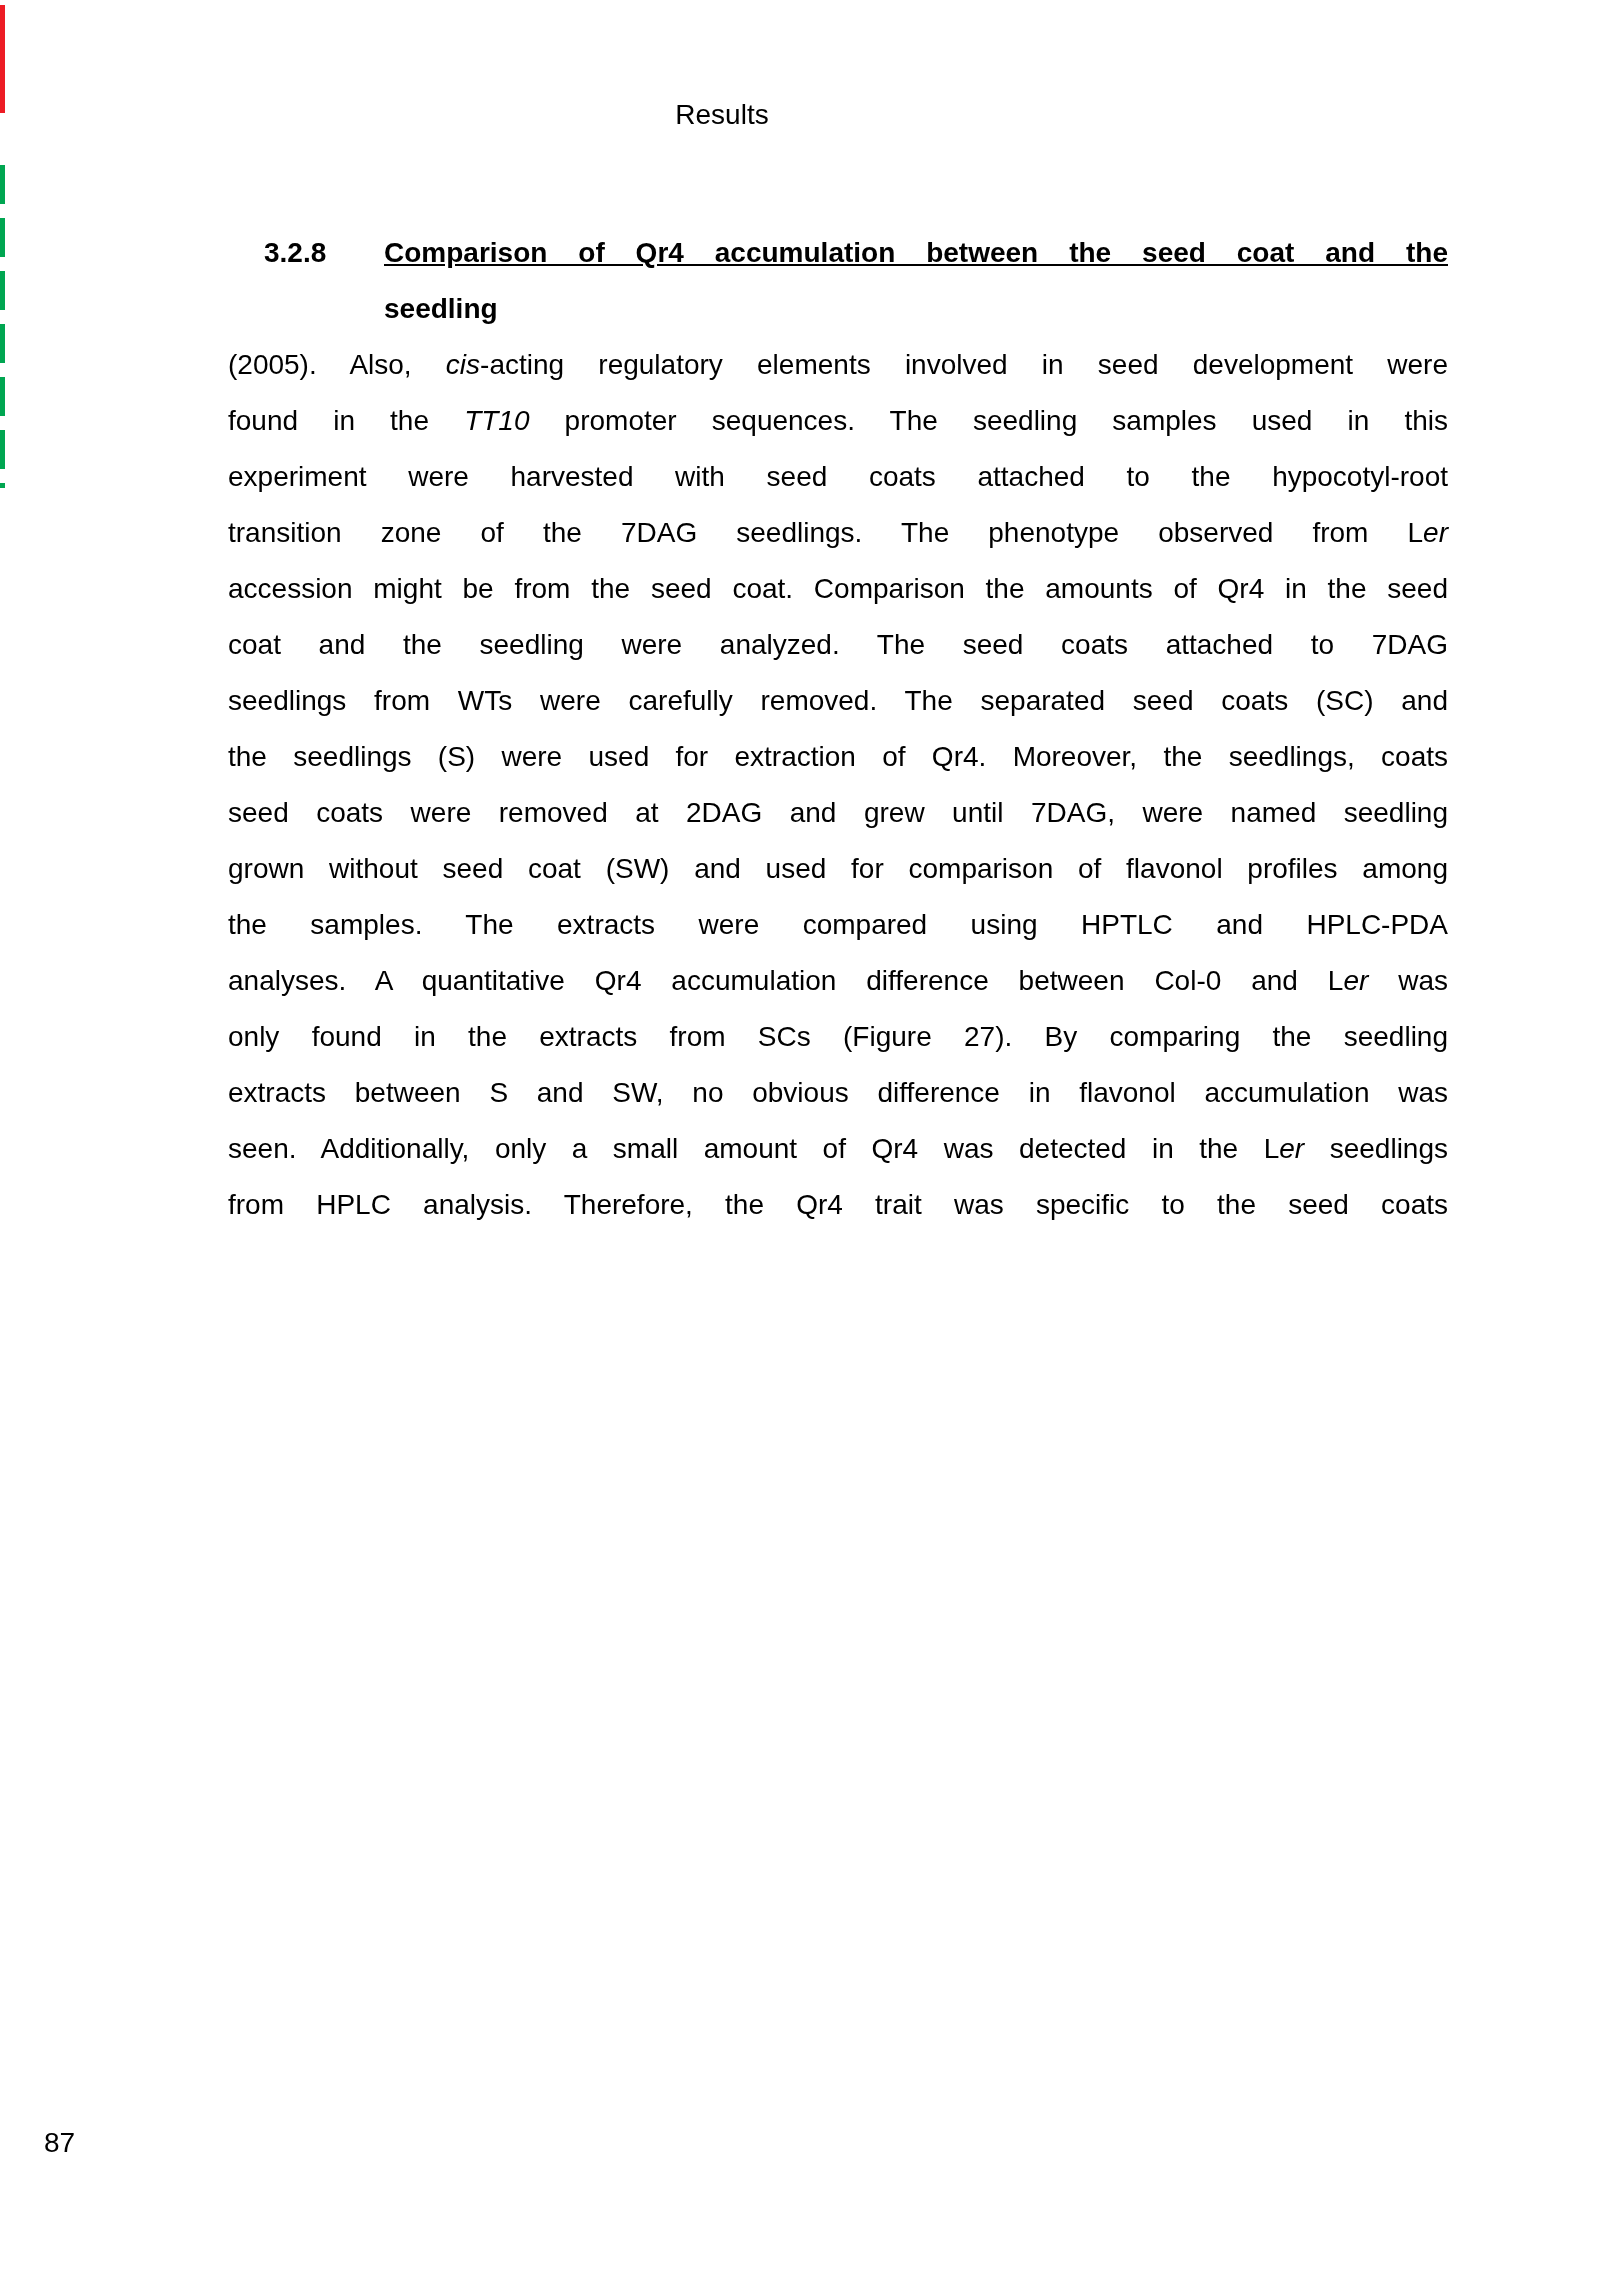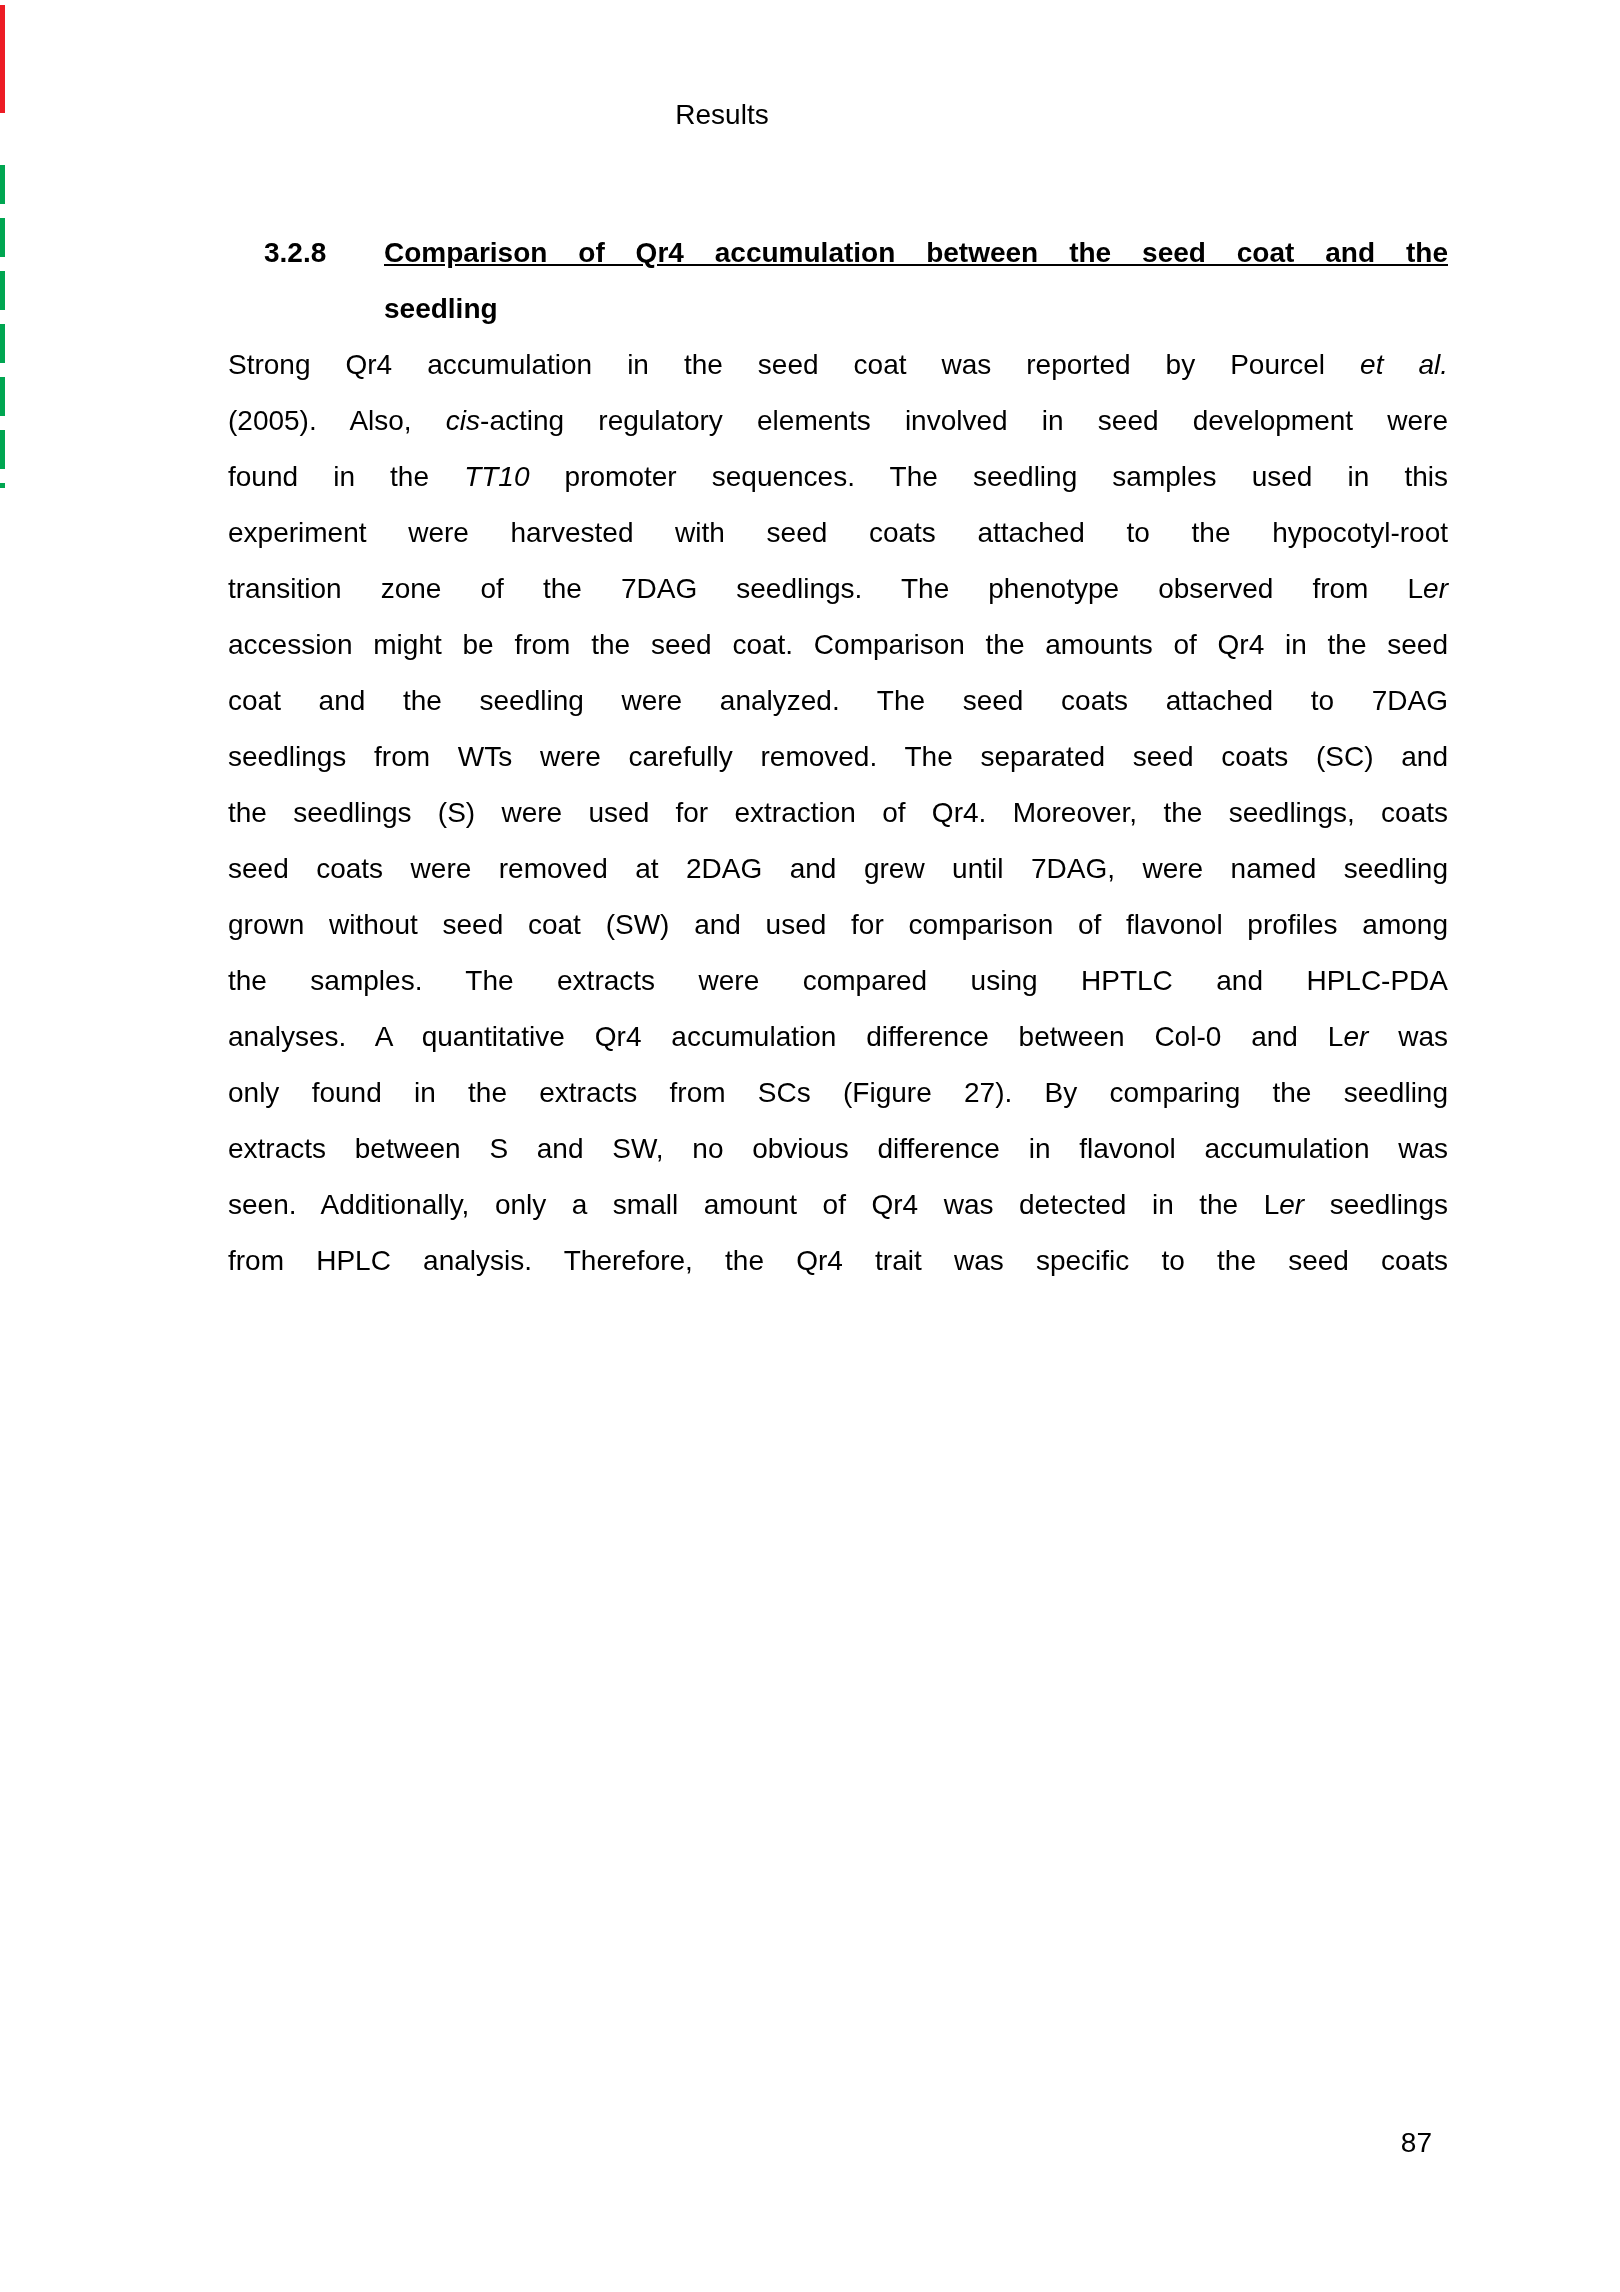--- a/index.html
+++ b/index.html
@@ -31,22 +31,22 @@
   .heading-text { flex: 1; }
   .jl { text-align: justify; text-align-last: justify; text-decoration: underline; }
 
   .body-line { text-align: justify; text-align-last: justify; }
   .body-line.last { text-align: justify; text-align-last: left; }
   .it { font-style: italic; }
 
   
   .page-number {
     position: absolute; top: 2115px; left: 0; width: 1432px;
-    text-align: right;
-    font-size: 28px; line-height: 56px;
+    text-align: left;
+    font-size: 28px; line-height: 56px; padding-left: 44px;
   }
 
   
   .edge-red {
     position: absolute; left: 0; top: 4.9px; width: 4.9px; height: 108px;
     background: var(--edge-red, #ed1c24);
   }
   .edge-green {
     position: absolute; left: 0; top: 165px; width: 4.9px; height: 323px;
     background: repeating-linear-gradient(
@@ -67,21 +67,20 @@
 
   <div class="content">
     <div class="heading">
       <span class="heading-num">3.2.8</span>
       <div class="heading-text">
         <div class="jl">Comparison of Qr4 accumulation between the seed coat and the</div>
         <div>seedling</div>
       </div>
     </div>
     <div id="body-lines">
-        <div class="body-line"><span>Strong Qr4 accumulation in the seed coat was reported by Pourcel </span><span class="it">et al.</span></div>
         <div class="body-line"><span>(2005). Also, </span><span class="it">cis</span><span>-acting regulatory elements involved in seed development were</span></div>
         <div class="body-line"><span>found in the </span><span class="it">TT10</span><span> promoter sequences. The seedling samples used in this</span></div>
         <div class="body-line"><span>experiment were harvested with seed coats attached to the hypocotyl-root</span></div>
         <div class="body-line"><span>transition zone of the 7DAG seedlings. The phenotype observed from L</span><span class="it">er</span></div>
         <div class="body-line"><span>accession might be from the seed coat. Comparison the amounts of Qr4 in the seed</span></div>
         <div class="body-line"><span>coat and the seedling were analyzed. The seed coats attached to 7DAG</span></div>
         <div class="body-line"><span>seedlings from WTs were carefully removed. The separated seed coats (SC) and</span></div>
         <div class="body-line"><span>the seedlings (S) were used for extraction of Qr4. Moreover, the seedlings, coats</span></div>
         <div class="body-line"><span>seed coats were removed at 2DAG and grew until 7DAG, were named seedling</span></div>
         <div class="body-line"><span>grown without seed coat (SW) and used for comparison of flavonol profiles among</span></div>

